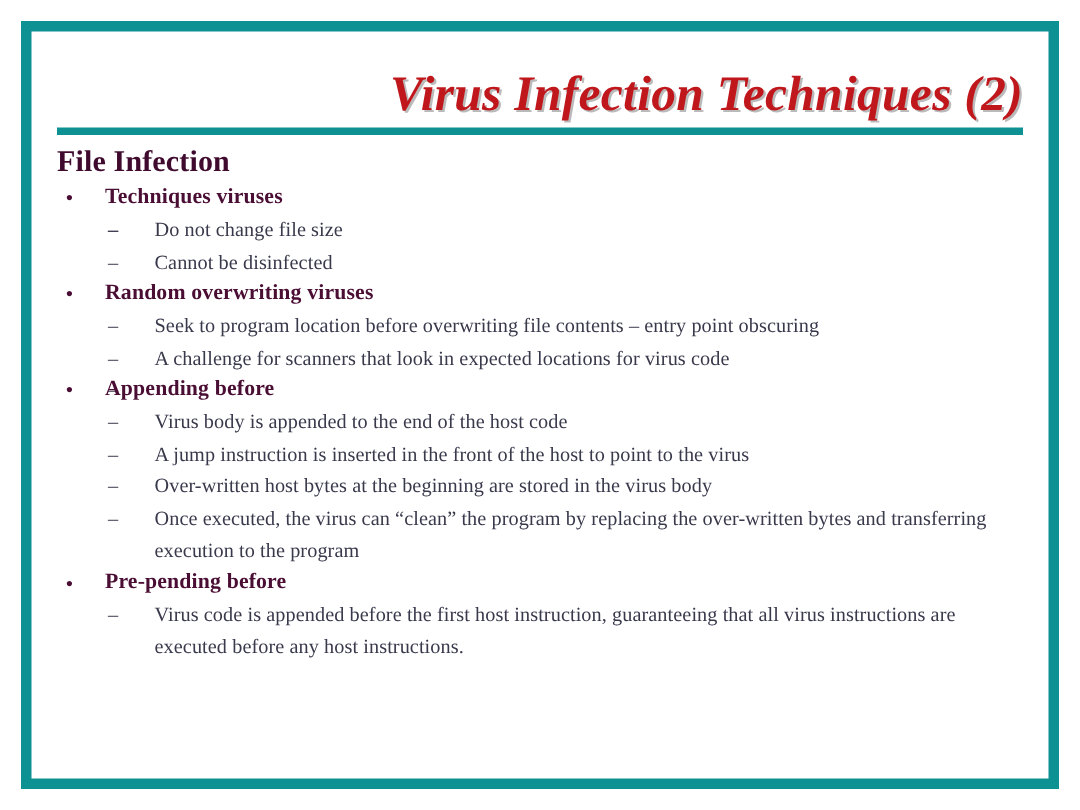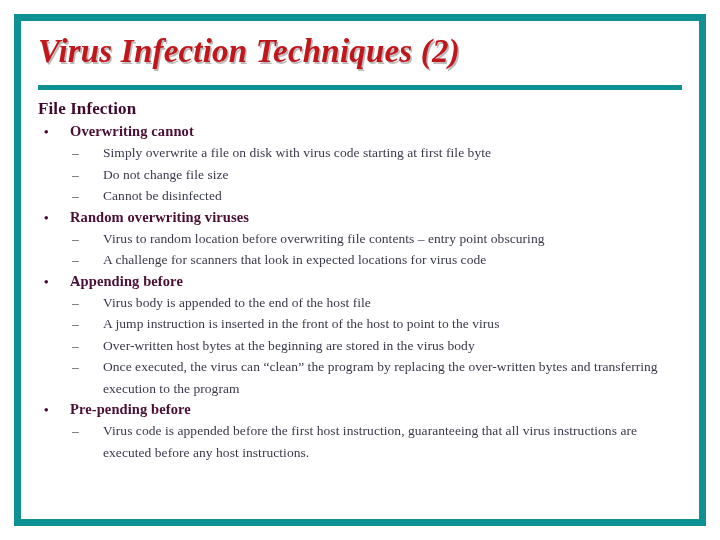--- a/index.html
+++ b/index.html
@@ -23,23 +23,23 @@
     width: 692px;
     height: 512px;
     border: 7px solid #0d9193;
     box-sizing: border-box;
     pointer-events: none;
   }
   
   .title-block {
     position: absolute;
     left: 38px;
-    top: 32px;
+    top: 44px;
     width: 644px;
-    text-align: left;
+    text-align: right;
   }
   .slide-title {
     font-family: "Liberation Serif", "DejaVu Serif", serif;
     font-weight: bold;
     font-style: italic;
     font-size: 33px;
     line-height: 38px;
     color: #c0171c;
     letter-spacing: 0.2px;
     text-shadow: 1.5px 1.5px 0 rgba(130,130,130,0.55);
@@ -54,21 +54,21 @@
     background: #0d9193;
   }
   
   .body {
     position: absolute;
     left: 38px;
     top: 99px;
     width: 648px;
   }
   .lvl0 {
-    font-size: 17px;
+    font-size: 20px;
     line-height: 19px;
     font-weight: bold;
     color: #3f0a2e;
     margin: 0 0 3px 0;
     letter-spacing: 0.1px;
   }
   .lvl1 {
     position: relative;
     font-size: 14.5px;
     line-height: 21px;
@@ -116,58 +116,57 @@
     <div class="slide-title">Virus Infection Techniques (2)</div>
   </div>
   <div class="title-rule"></div>
 
   <div class="body">
 
     <p class="lvl0">File Infection</p>
 
     <p class="lvl1">
       <span class="marker">•</span>
-      <span>Overwriting cannot</span>
+      <span>Techniques viruses</span>
     </p>
     <p class="lvl2">
       <span class="marker">–</span>
-      <span>Simply overwrite a file on disk with virus code starting at first file byte</span>
     </p>
     <p class="lvl2">
       <span class="marker">–</span>
       <span>Do not change file size</span>
     </p>
     <p class="lvl2">
       <span class="marker">–</span>
       <span>Cannot be disinfected</span>
     </p>
 
     <p class="lvl1">
       <span class="marker">•</span>
       <span>Random overwriting viruses</span>
     </p>
     <p class="lvl2">
       <span class="marker">–</span>
-      <span>Virus to random location before overwriting file contents – entry point obscuring</span>
+      <span>Seek to program location before overwriting file contents – entry point obscuring</span>
     </p>
     <p class="lvl2">
       <span class="marker">–</span>
       <span>A challenge for scanners that look in expected locations for virus code</span>
     </p>
     <p class="lvl2">
       <span class="marker">–</span>
     </p>
 
     <p class="lvl1">
       <span class="marker">•</span>
       <span>Appending before</span>
     </p>
     <p class="lvl2">
       <span class="marker">–</span>
-      <span>Virus body is appended to the end of the host file</span>
+      <span>Virus body is appended to the end of the host code</span>
     </p>
     <p class="lvl2">
       <span class="marker">–</span>
       <span>A jump instruction is inserted in the front of the host to point to the virus</span>
     </p>
     <p class="lvl2">
       <span class="marker">–</span>
       <span>Over-written host bytes at the beginning are stored in the virus body</span>
     </p>
     <p class="lvl2">

